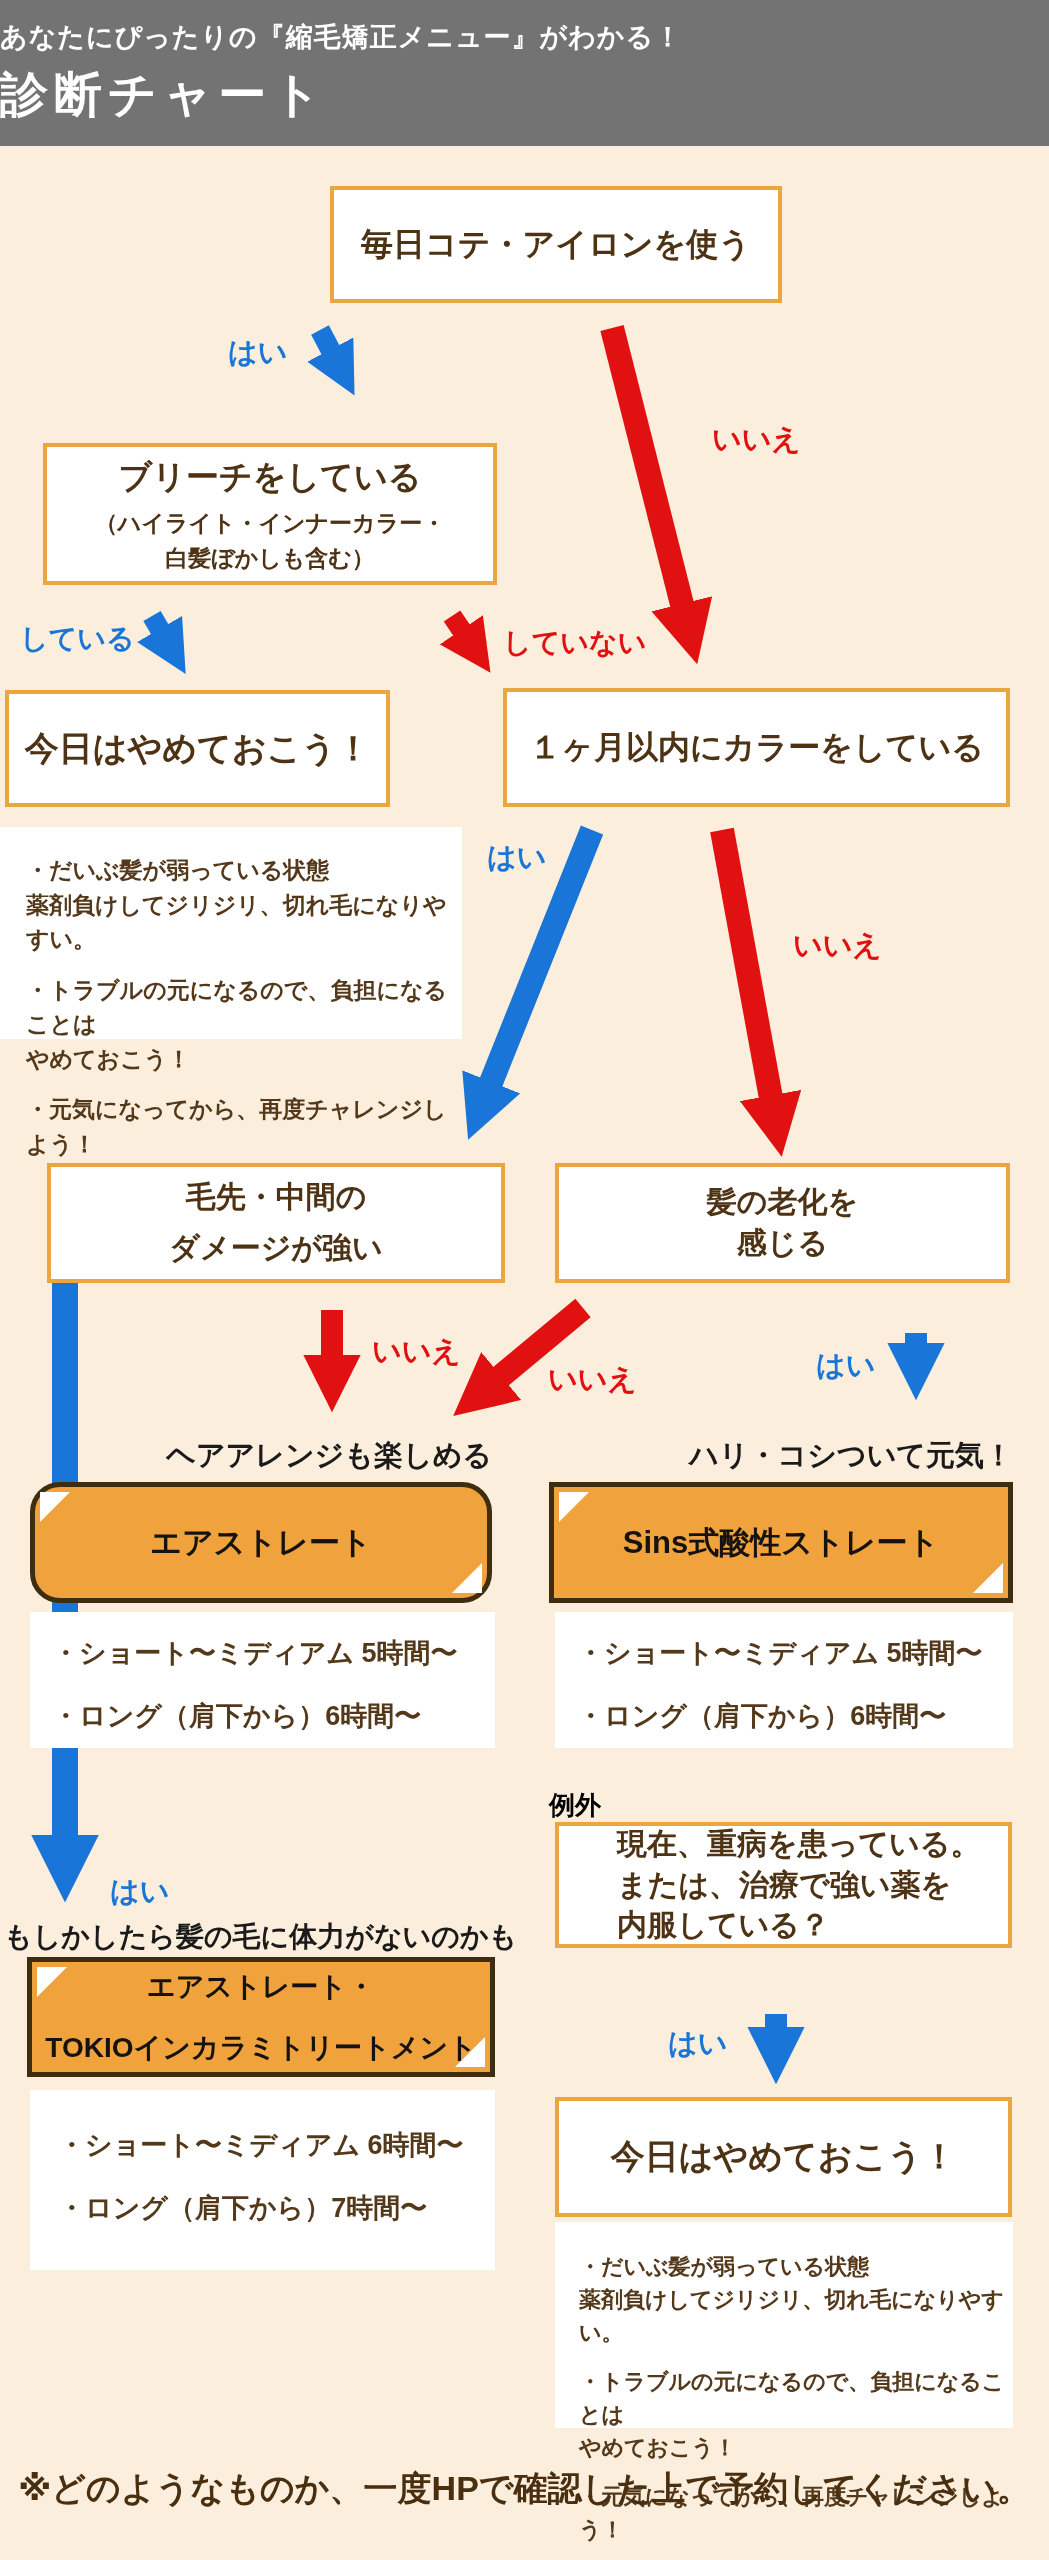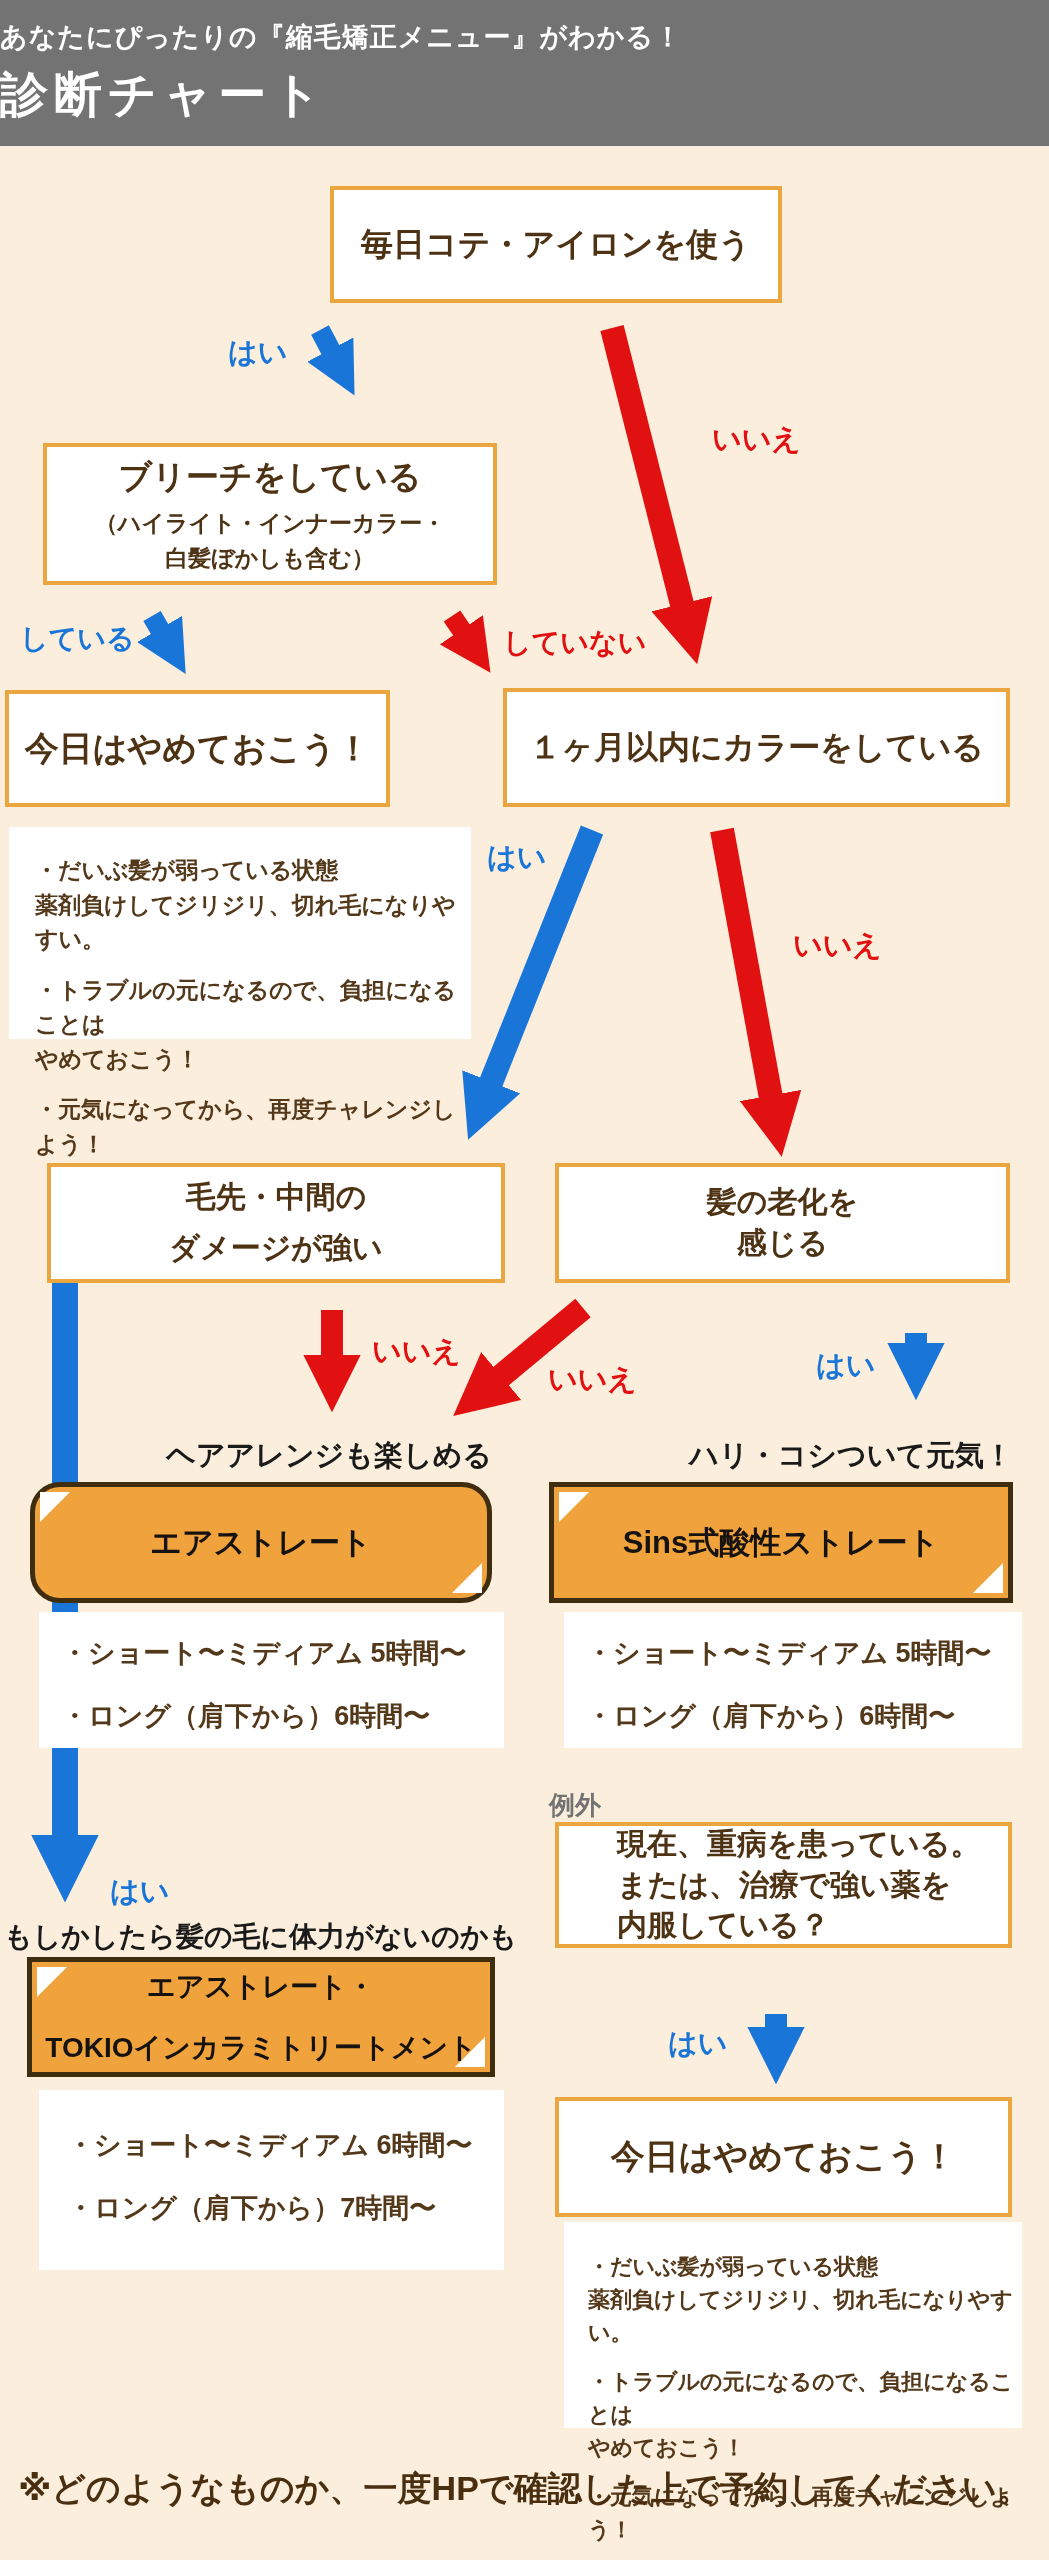--- a/index.html
+++ b/index.html
@@ -9,21 +9,21 @@
   .header{position:absolute;left:0;top:0;width:1049px;height:146px;background:#737373;
           display:flex;flex-direction:column;align-items:flex-start;justify-content:center;z-index:2;}
   .header .sub{color:#fff;font-size:27px;letter-spacing:1px;}
   .header .ttl{color:#fff;font-size:48px;letter-spacing:6px;margin-top:8px;}
   
   #arrows{position:absolute;left:0;top:0;z-index:1;}
   
   .qbox{position:absolute;background:#fff;border:4px solid #ECA63F;box-sizing:border-box;
         display:flex;flex-direction:column;align-items:center;justify-content:center;
         color:#4E3214;text-align:center;z-index:2;}
-  .infobox{position:absolute;background:#fff;box-sizing:border-box;color:#54381A;z-index:2;margin-left:9px;}
+  .infobox{position:absolute;background:#fff;box-sizing:border-box;color:#54381A;z-index:2;}
   .result{position:absolute;background:#F0A33C;border:5px solid #3F2D10;box-sizing:border-box;
           display:flex;flex-direction:column;align-items:center;justify-content:center;
           color:#151210;text-align:center;z-index:2;}
   .tri-tl{position:absolute;top:5px;left:5px;width:0;height:0;
           border-top:30px solid #fff;border-right:30px solid transparent;}
   .tri-br{position:absolute;bottom:5px;right:5px;width:0;height:0;
           border-bottom:30px solid #fff;border-left:30px solid transparent;}
   .lbl{position:absolute;font-size:29px;z-index:3;white-space:nowrap;}
   .lbl.blue{color:#1976D8;}
   .lbl.red{color:#E21111;}
@@ -126,21 +126,21 @@
   <div class="result" style="left:549px;top:1482px;width:464px;height:121px;font-size:31px;">
     <span class="tri-tl"></span>
     <span class="tri-br"></span>
     <div>Sins式酸性ストレート</div>
   </div>
   <div class="infobox svc" style="left:555px;top:1612px;width:458px;height:136px;padding:28px 0 0 22px;">
     <div>・ショート〜ミディアム 5時間〜</div>
     <div class="gap2">・ロング（肩下から）6時間〜</div>
   </div>
 
-  <div class="lbl" style="left:549px;top:1788px;color:#737373;font-size:26px;">例外</div>
+  <div class="lbl" style="left:549px;top:1788px;color:#000000;font-size:26px;">例外</div>
   <div class="qbox" style="left:555px;top:1822px;width:457px;height:126px;align-items:flex-start;padding-left:58px;text-align:left;font-size:30px;line-height:1.35;">
     <div>現在、重病を患っている。</div>
     <div>または、治療で強い薬を</div>
     <div>内服している？</div>
   </div>
   <div class="lbl blue" style="left:668px;top:2024px;">はい</div>
 
   <div class="lbl blue" style="left:110px;top:1872px;">はい</div>
   <div class="tag" style="left:4px;top:1918px;width:505px;font-size:28px;">もしかしたら髪の毛に体力がないのかも</div>
   <div class="result" style="left:27px;top:1957px;width:468px;height:120px;font-size:28px;">

